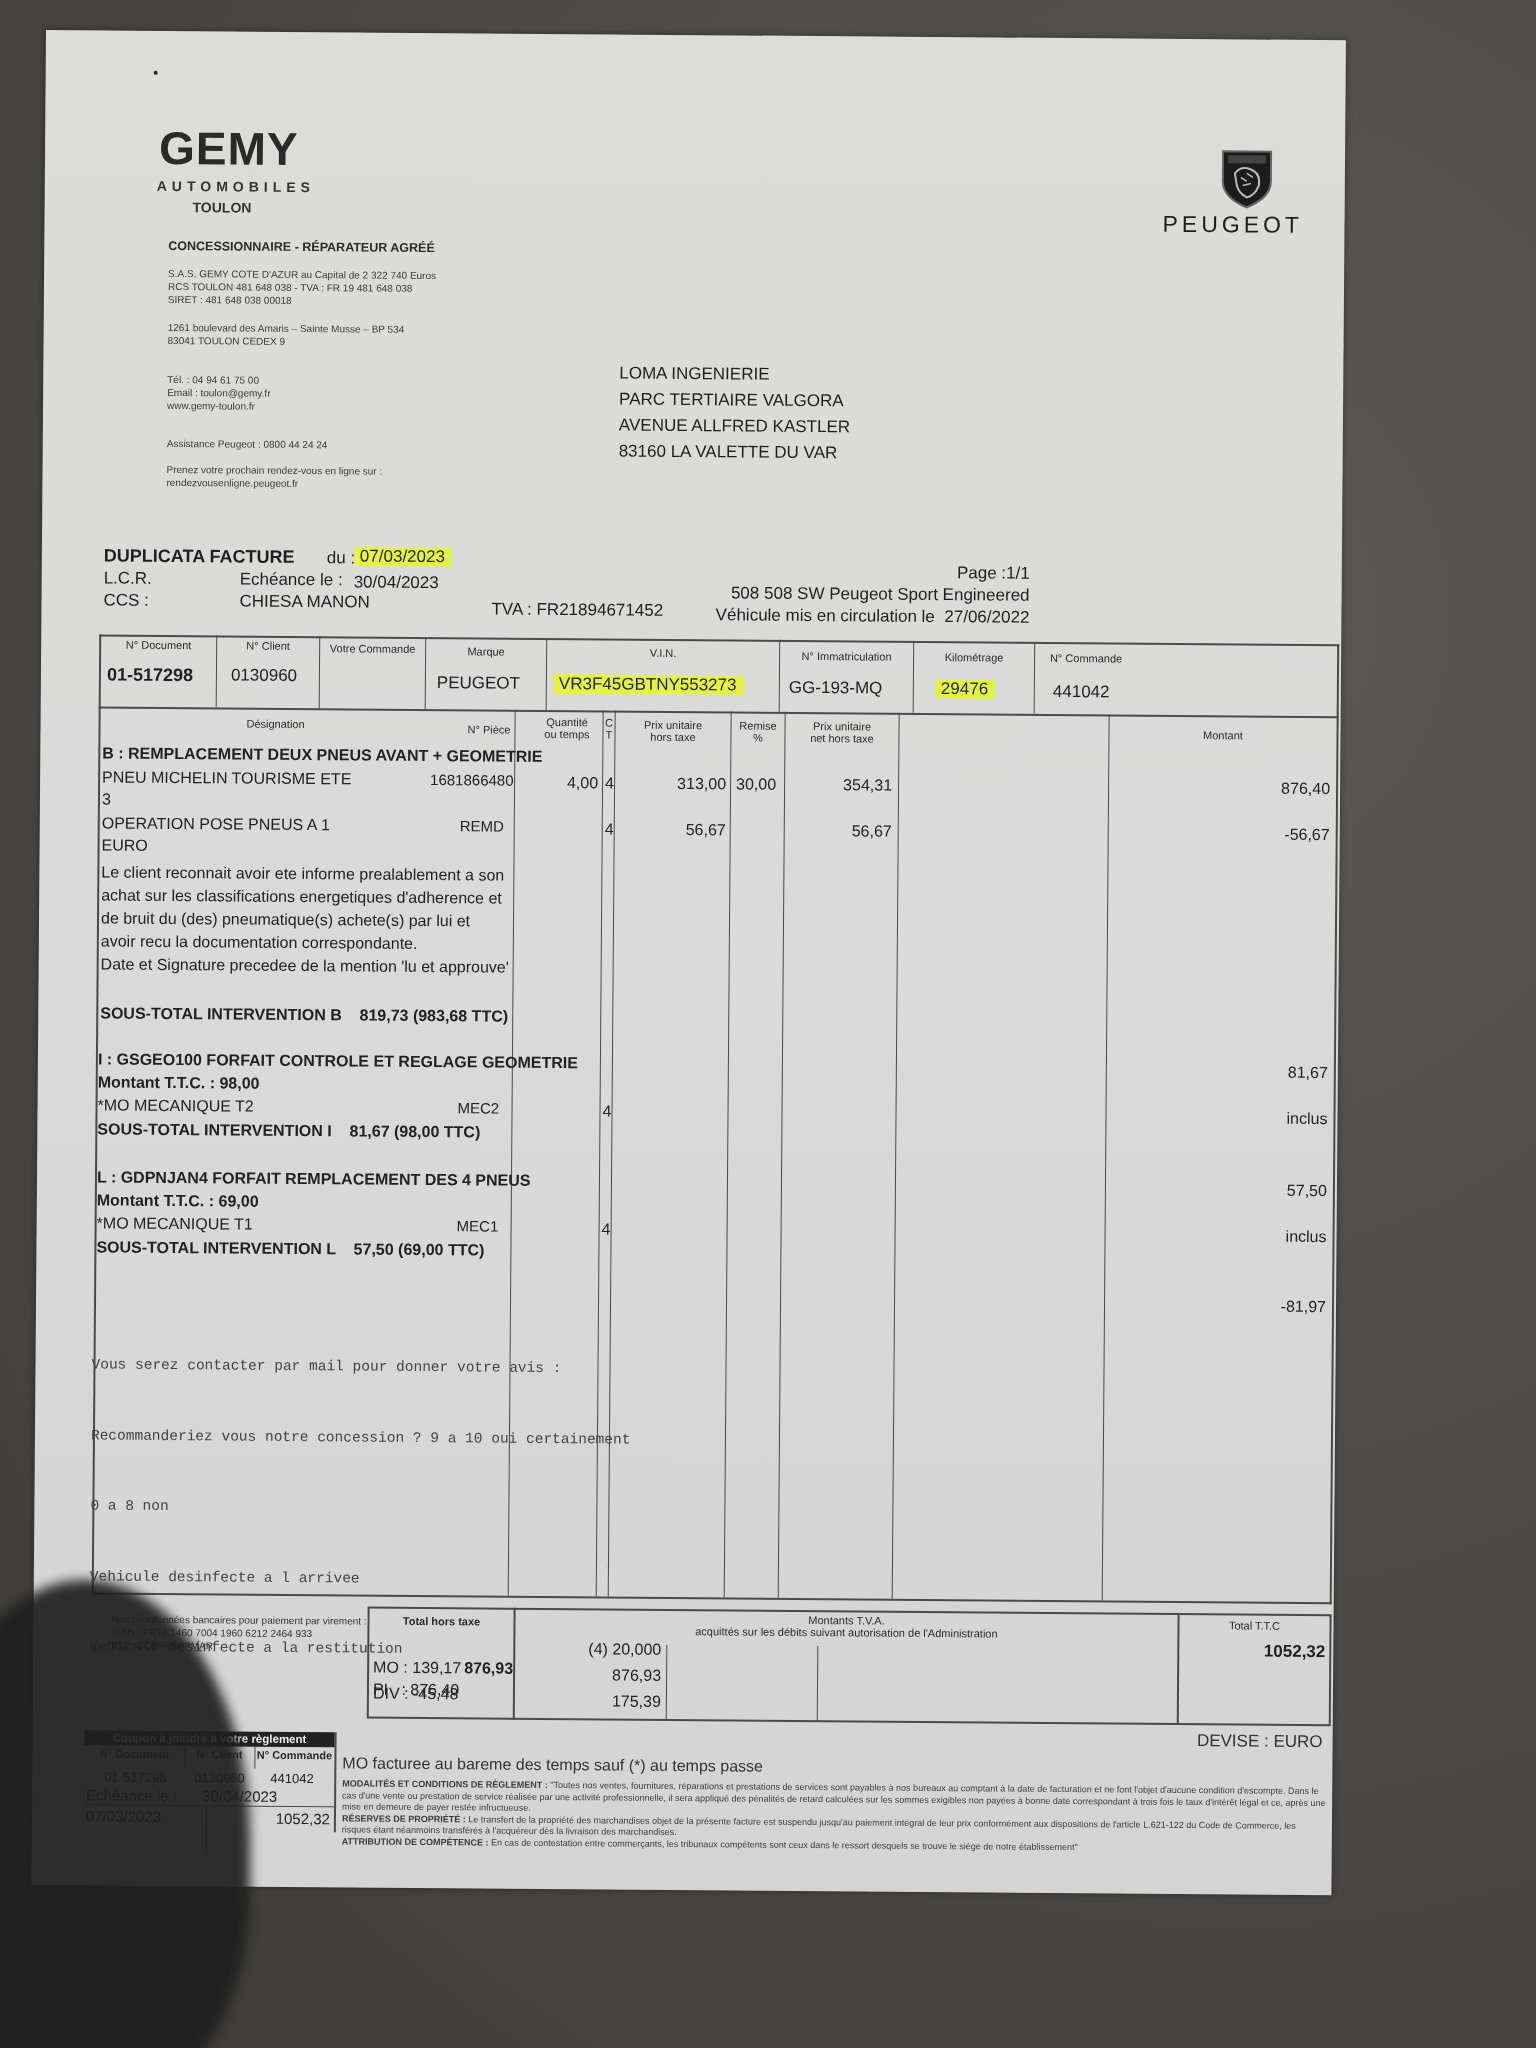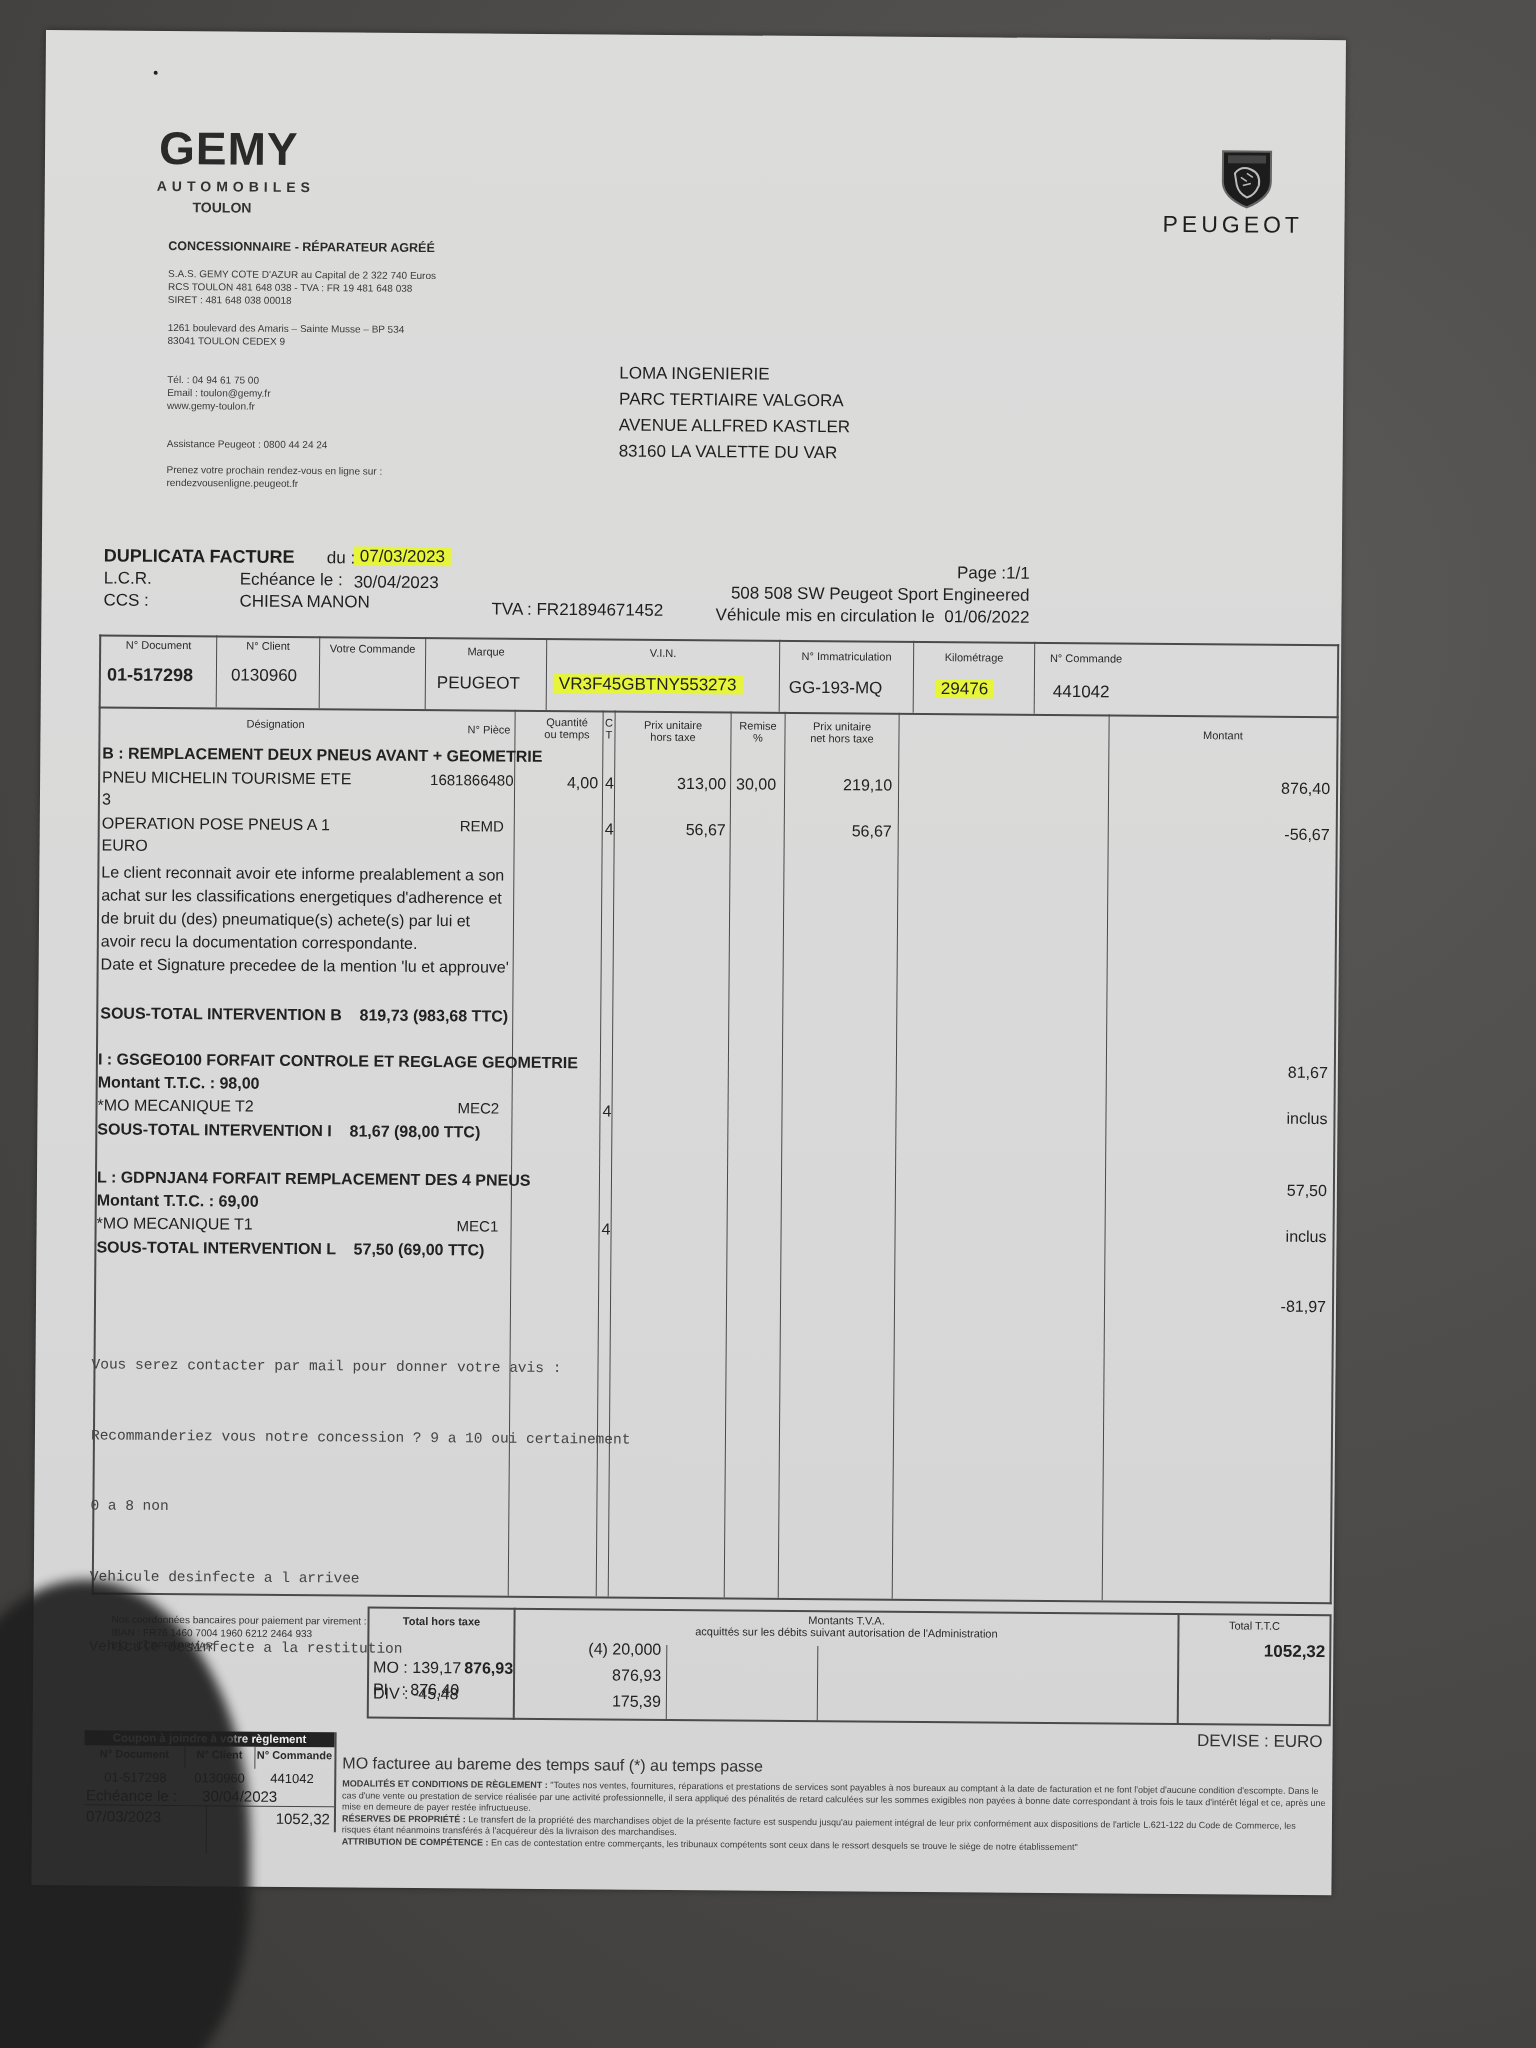--- a/index.html
+++ b/index.html
@@ -97,21 +97,21 @@
   <div class="abs meta" style="left:198px;top:538px;">Echéance le :</div>
   <div class="abs meta" style="left:312px;top:540px;">30/04/2023</div>
   <div class="abs meta" style="left:62px;top:560px;">CCS :</div>
   <div class="abs meta" style="left:198px;top:560px;">CHIESA MANON</div>
   <div class="abs meta" style="left:450px;top:566px;">
     <span>TVA :</span> <span>FR21894671452</span>
   </div>
   <div class="abs meta r" style="right:312px;top:526px;">Page :1/1</div>
   <div class="abs meta r" style="right:312px;top:548px;">508 508 SW Peugeot Sport Engineered</div>
   <div class="abs meta r" style="right:312px;top:570px;">
-    <span>Véhicule mis en circulation le</span>&nbsp; <span>01/06/2022</span>
+    <span>Véhicule mis en circulation le</span>&nbsp; <span>27/06/2022</span>
   </div>
 
   <div class="grid-line" style="left:58px;top:604px;width:1240px;height:2px;"></div>
   <div class="grid-line" style="left:58px;top:676px;width:1240px;height:2px;"></div>
   <div class="grid-line" style="left:58px;top:604px;width:2px;height:960px;"></div>
   <div class="grid-line" style="left:1296px;top:604px;width:2px;height:960px;"></div>
   <div class="grid-line" style="left:58px;top:1562px;width:1240px;height:2px;"></div>
 
   <div class="grid-line" style="left:175px;top:604px;width:1px;height:72px;"></div>
   <div class="grid-line" style="left:278px;top:604px;width:1px;height:72px;"></div>
@@ -171,21 +171,21 @@
   <div class="hdr-small" style="left:1069px;top:690px;width:227px;">Montant</div>
 
   <div class="cell bold" style="left:62px;top:714px;">B : REMPLACEMENT DEUX PNEUS AVANT + GEOMETRIE</div>
   <div class="cell" style="left:62px;top:738px;">PNEU MICHELIN TOURISME ETE</div>
   <div class="cell" style="left:62px;top:760px;">3</div>
   <div class="cell" style="left:390px;top:738px;font-size:15px;">1681866480</div>
   <div class="cell r" style="right:742px;top:740px;">4,00</div>
   <div class="cell" style="left:565px;top:740px;">4</div>
   <div class="cell r" style="right:614px;top:740px;">313,00</div>
   <div class="cell" style="left:696px;top:740px;">30,00</div>
-  <div class="cell r" style="right:448px;top:740px;">219,10</div>
+  <div class="cell r" style="right:448px;top:740px;">354,31</div>
   <div class="cell r" style="right:10px;top:740px;">876,40</div>
 
   <div class="cell" style="left:62px;top:784px;">OPERATION POSE PNEUS A 1</div>
   <div class="cell" style="left:62px;top:806px;">EURO</div>
   <div class="cell" style="left:420px;top:784px;font-size:15px;">REMD</div>
   <div class="cell" style="left:565px;top:786px;">4</div>
   <div class="cell r" style="right:614px;top:786px;">56,67</div>
   <div class="cell r" style="right:448px;top:786px;">56,67</div>
   <div class="cell r" style="right:10px;top:786px;">-56,67</div>
 

